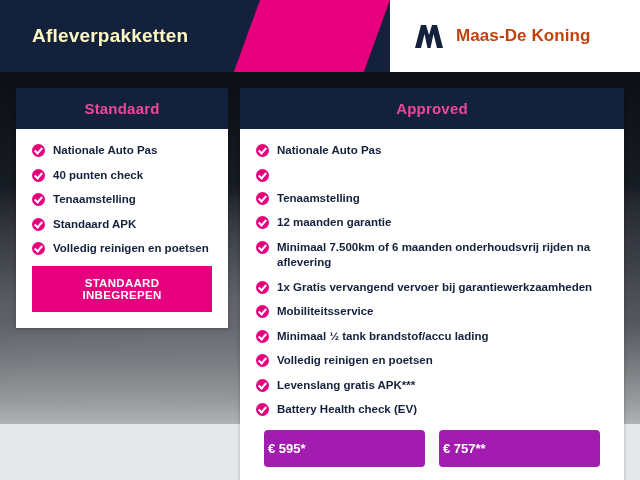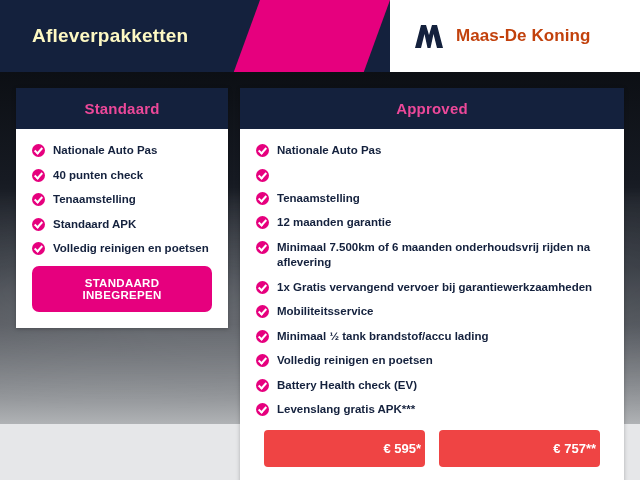--- a/index.html
+++ b/index.html
@@ -136,48 +136,48 @@
     transform: rotate(42deg);
   }
 
   .btn-standaard {
     display: block;
     width: 100%;
     margin-top: 8px;
     background: #e6007e;
     color: #ffffff;
     border: none;
-    border-radius: 7px;
+    border-radius: 0;
     padding: 11px 16px;
     font-family: "Liberation Sans", sans-serif;
     font-size: 11.5px;
     font-weight: bold;
     letter-spacing: 0.3px;
     cursor: pointer;
     text-align: center;
   }
 
   .price-row {
     display: flex;
     gap: 14px;
     margin-top: 12px;
     padding: 0 8px;
   }
   .price-btn {
     flex: 1 1 0;
-    background: #ef4444;
+    background: #a21caf;
     color: #ffffff;
     border: none;
     border-radius: 4px;
     padding: 11px 4px;
     font-family: "Liberation Sans", sans-serif;
     font-size: 13px;
     font-weight: bold;
     cursor: pointer;
-    text-align: right;
+    text-align: left;
   }
 </style>
 </head>
 <body>
 
 <div id="page">
 
   <div class="backdrop">
     <div class="backdrop-bottom"></div>
   </div>
@@ -258,25 +258,25 @@
         <li>
           <span class="check"></span>
           <span>Minimaal ½ tank brandstof/accu lading</span>
         </li>
         <li>
           <span class="check"></span>
           <span>Volledig reinigen en poetsen</span>
         </li>
         <li>
           <span class="check"></span>
+          <span>Levenslang gratis APK***</span>
+        </li>
+        <li>
+          <span class="check"></span>
           <span>Battery Health check (EV)</span>
-        </li>
-        <li>
-          <span class="check"></span>
-          <span>Levenslang gratis APK***</span>
         </li>
       </ul>
 
       <div class="price-row">
         <button class="price-btn">€ 595*</button>
         <button class="price-btn">€ 757**</button>
       </div>
 
     </div>
   </div>

